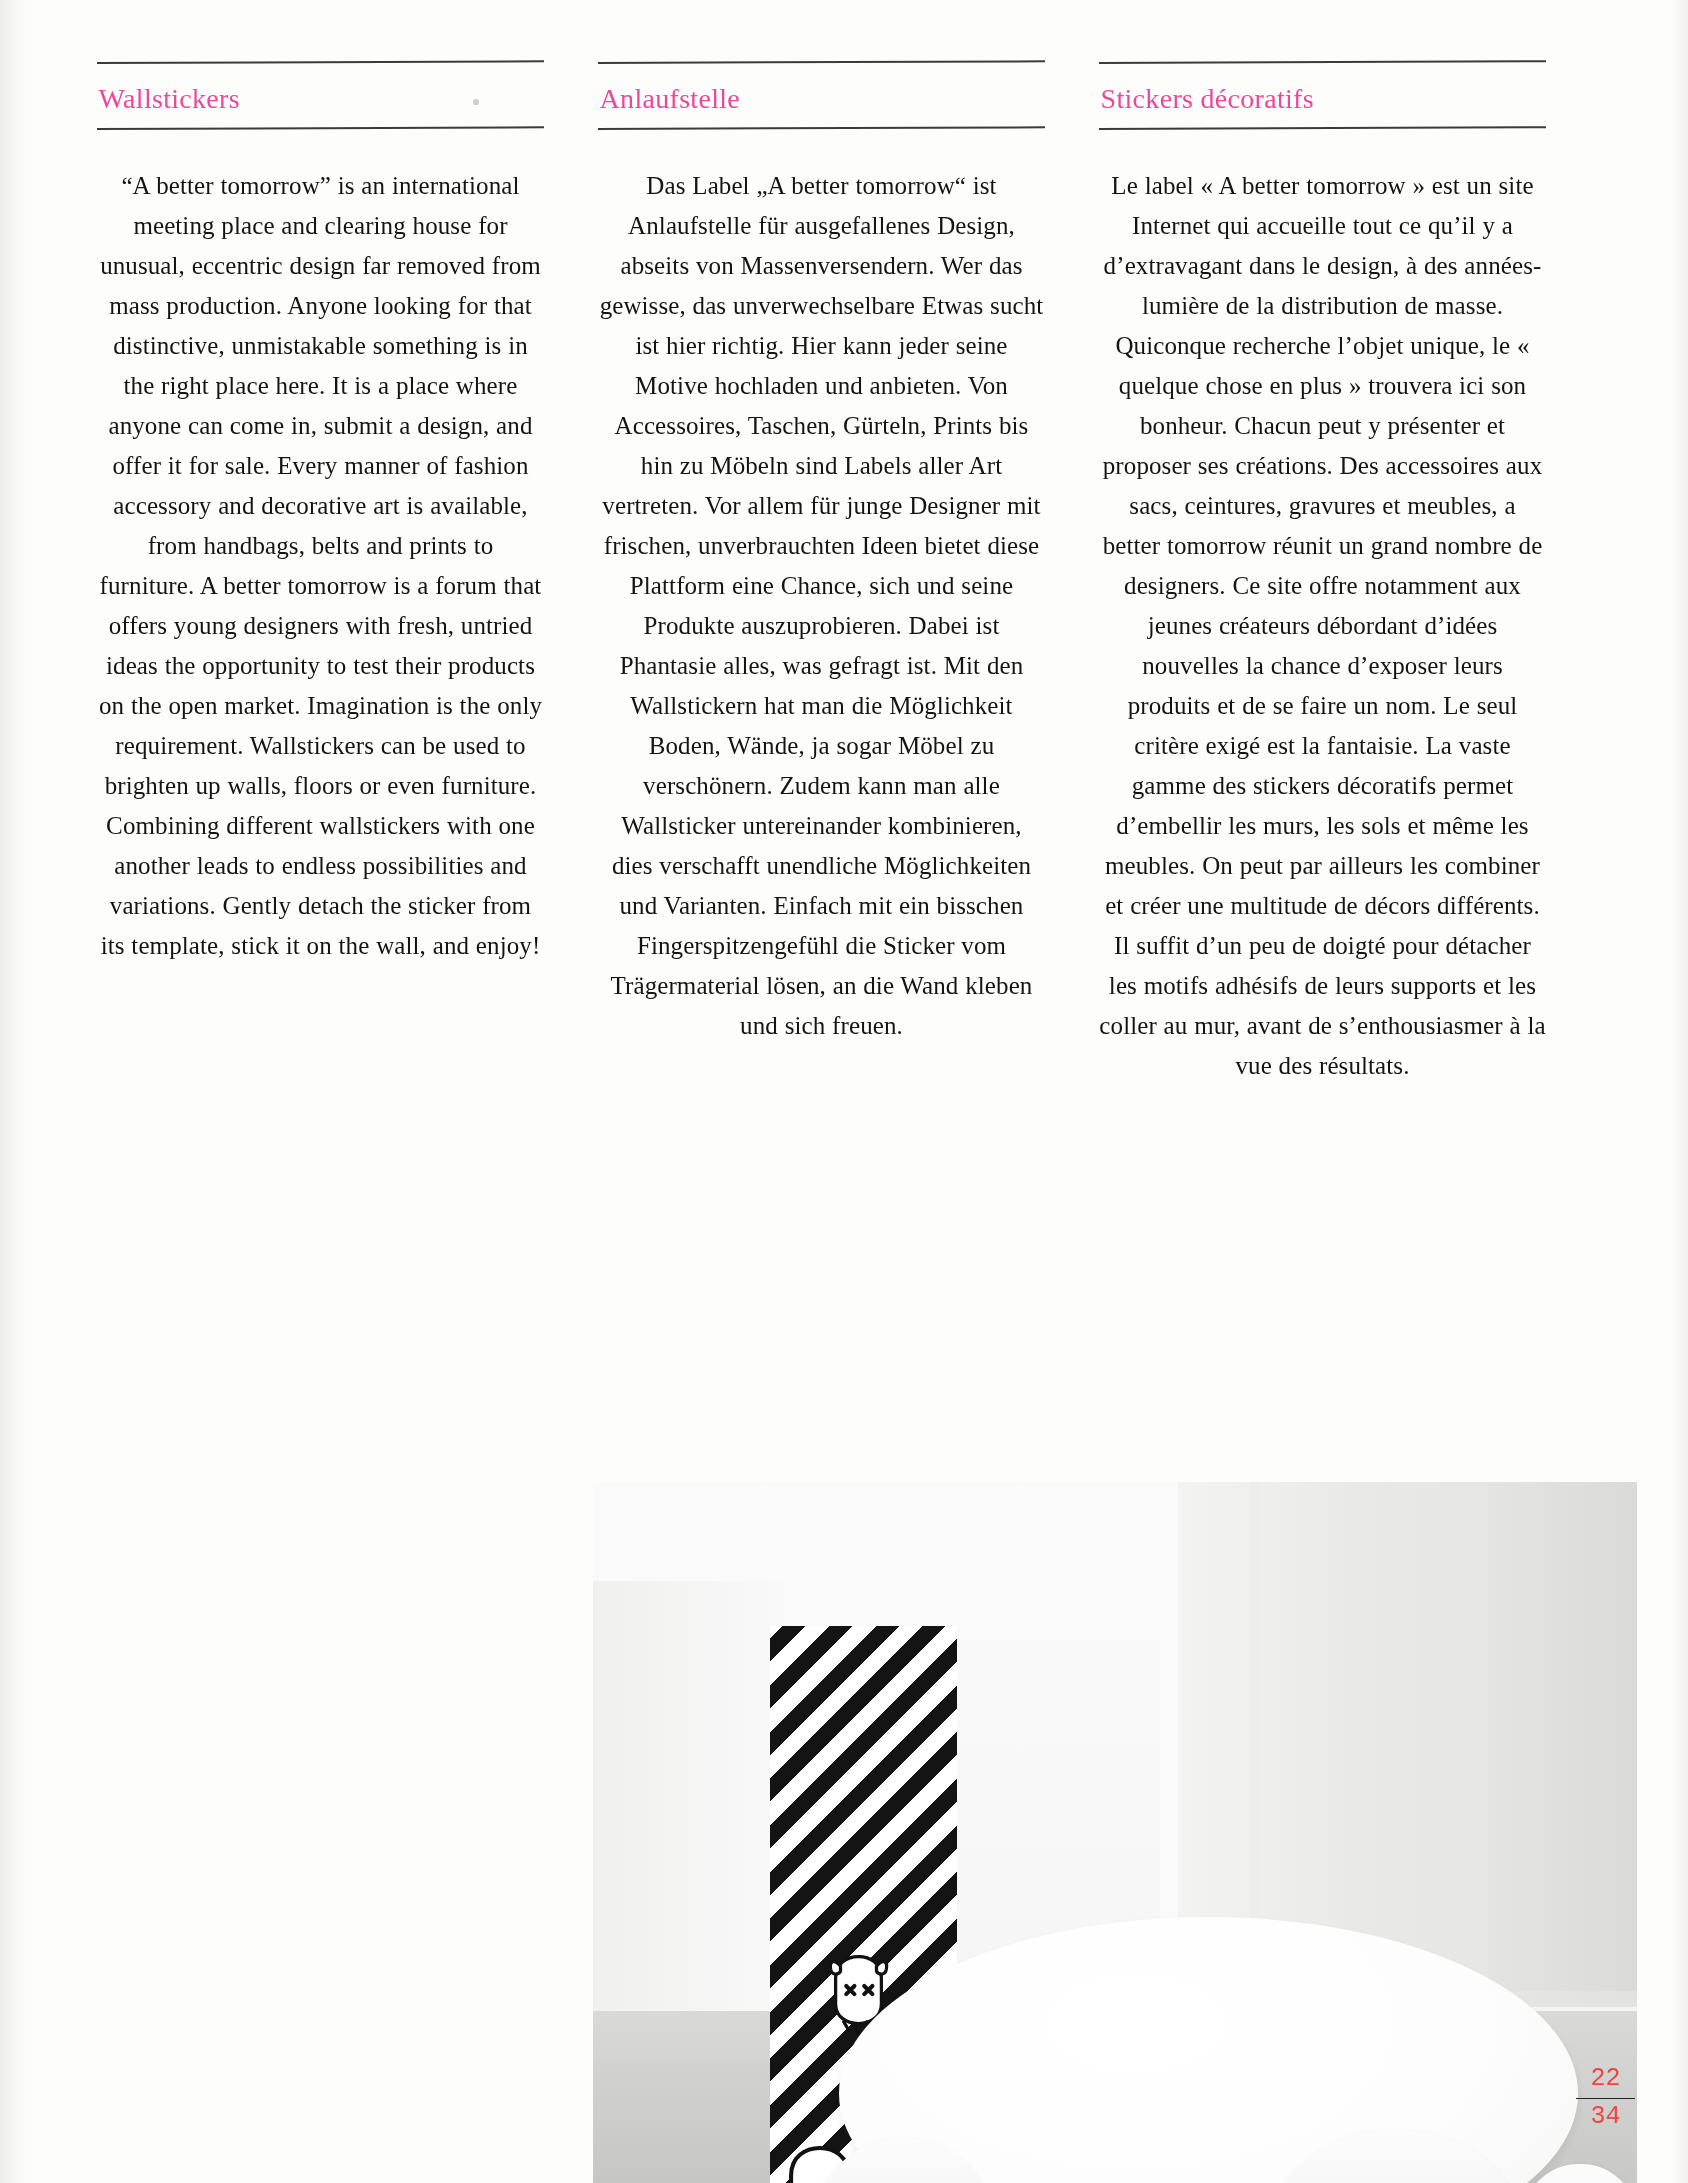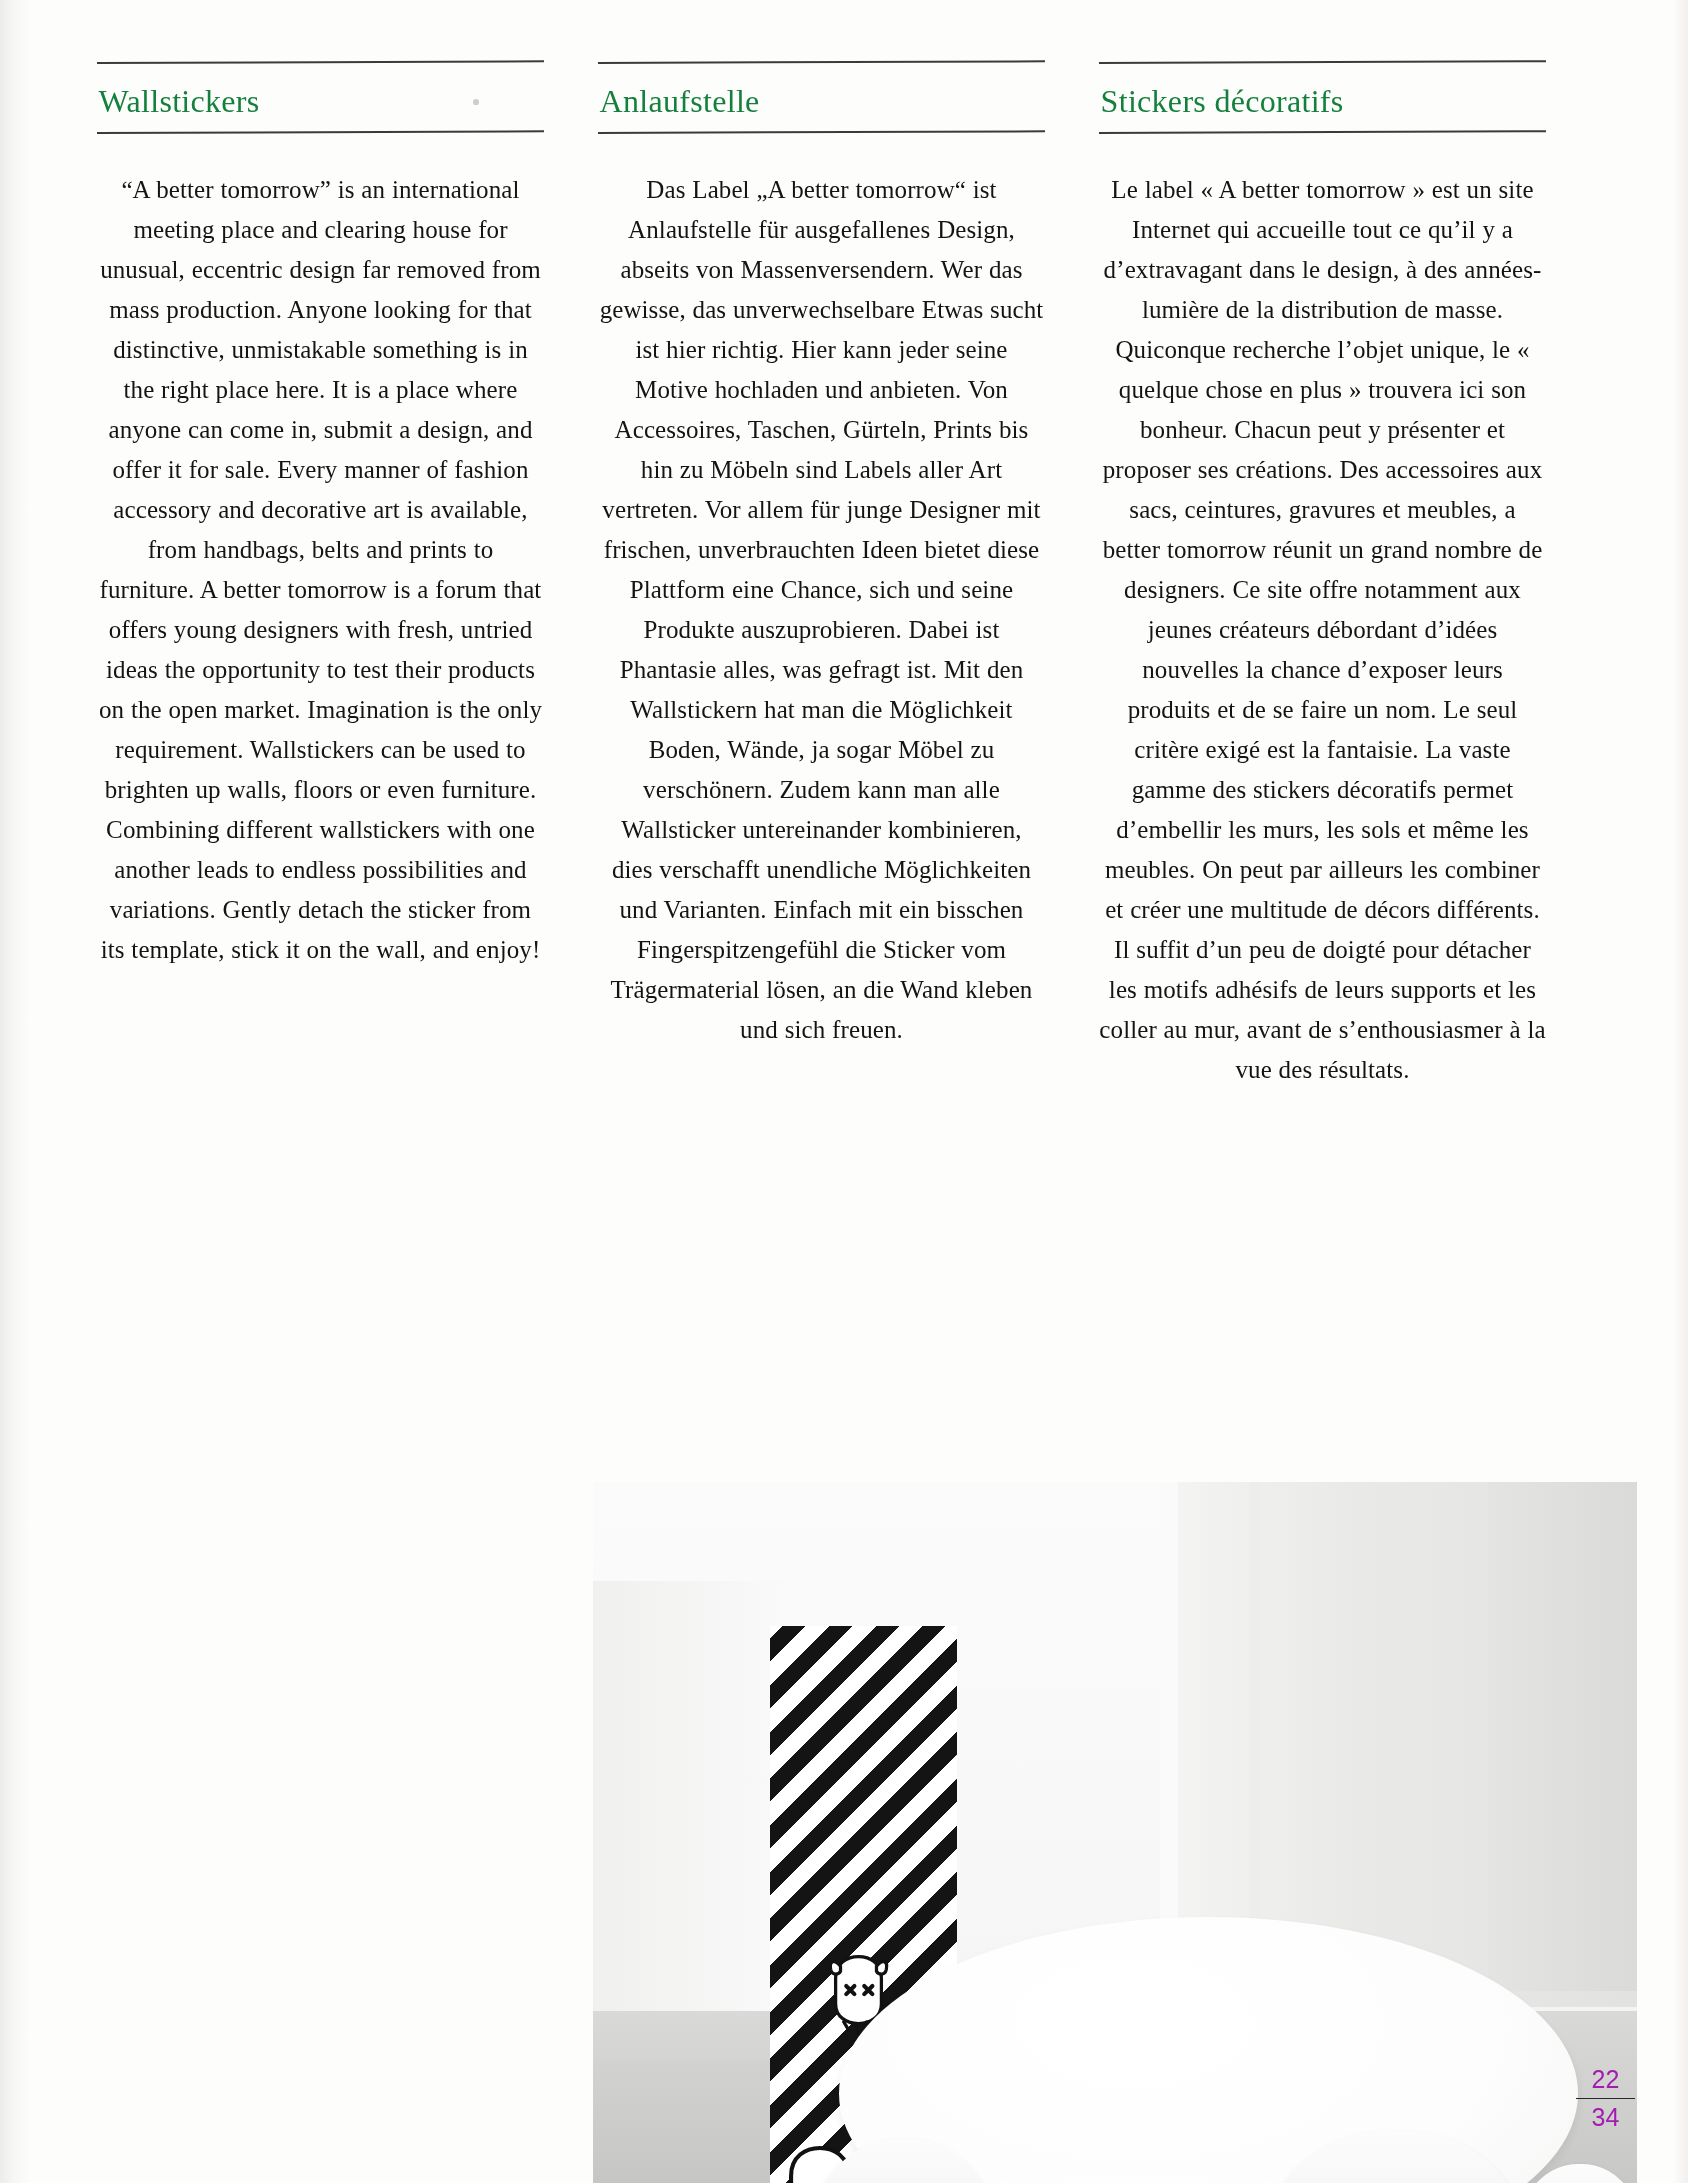--- a/index.html
+++ b/index.html
@@ -42,23 +42,23 @@
     height:0;
     border-top:2.1px solid #2a2a2a;
     width:100%;
     transform:rotate(-0.22deg);
     transform-origin:left center;
     opacity:.92;
   }
   .rule.thin{border-top-width:2px;}
 
   .col-title{
-    font-size:32px;
+    font-size:28px;
     line-height:1;
-    color:#15803d;
+    color:#ec4899;
     letter-spacing:0.3px;
     padding:21.3px 0 15px 1.6px;
     font-family:"Liberation Serif", serif;
     white-space:nowrap;
   }
 
   .col-body{
     margin-top:36px;
     font-size:25px;
     line-height:40px;
@@ -172,22 +172,22 @@
   }
   .chair-back{border-radius:50% 50% 18% 18% / 60% 60% 12% 12%;}
   .chair-seat{border-radius:48% 48% 40% 40% / 55% 55% 45% 45%;}
 
   
   .folio{
     position:absolute;
     right:48px; bottom:51px;
     width:69px;
     text-align:center;
-    color:#a21caf;
-    font-family:Liberation Sans, sans-serif;
+    color:#ef4444;
+    font-family:Liberation Mono, monospace;
   }
   .folio-num{font-size:25px;line-height:30px;}
   .folio-rule{
     height:0;border-top:1.8px solid #262626;
     margin:3.3px 5px 3.3px 5px;
   }
 </style>
 </head>
 <body>
 

